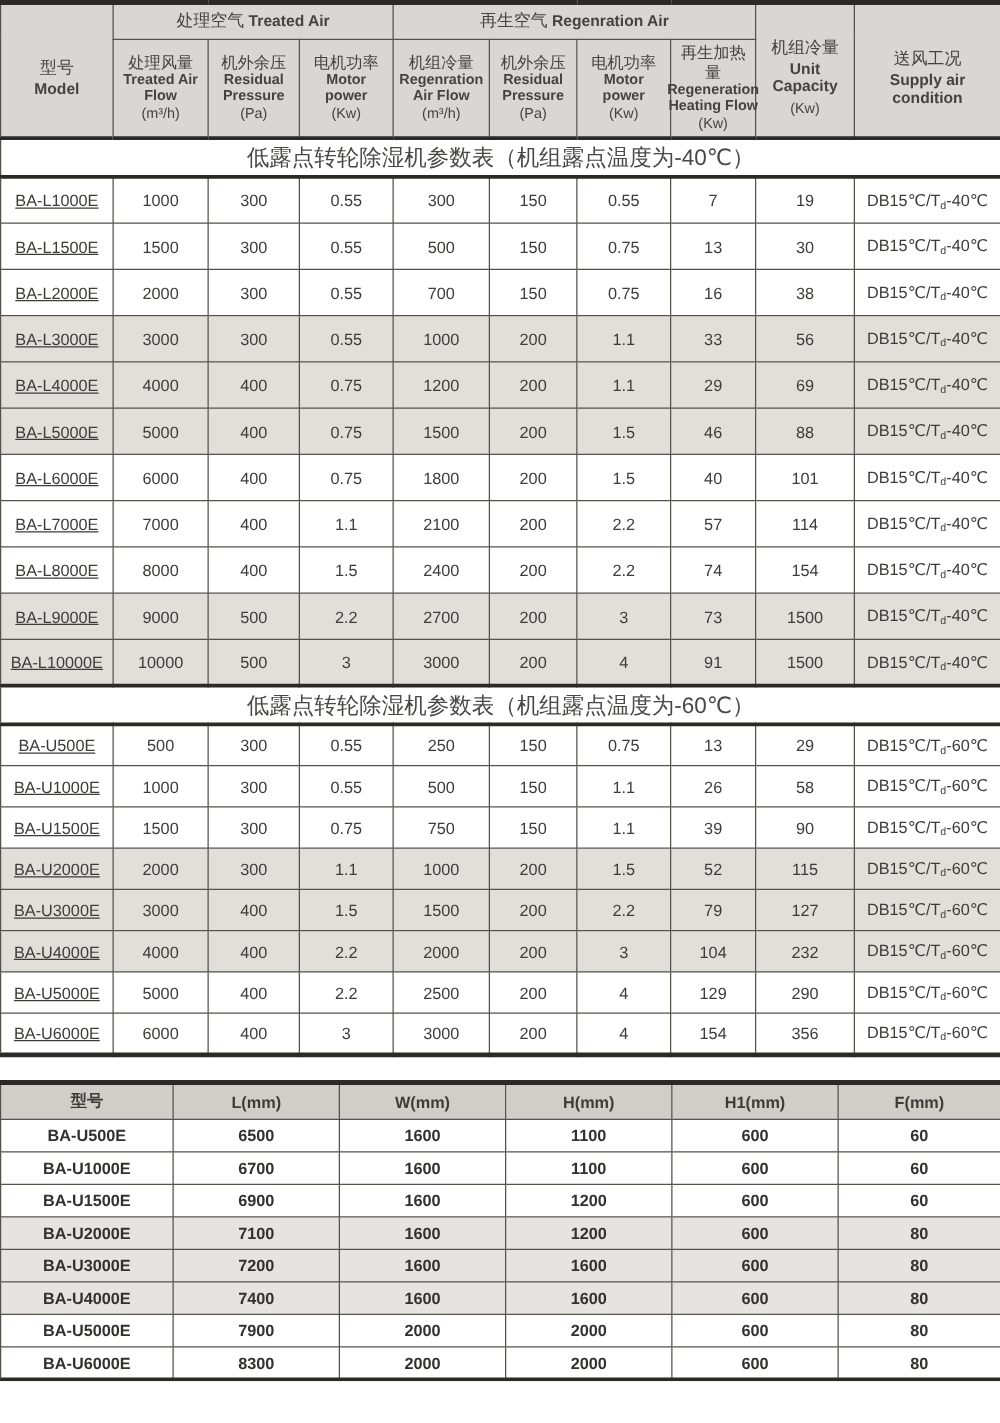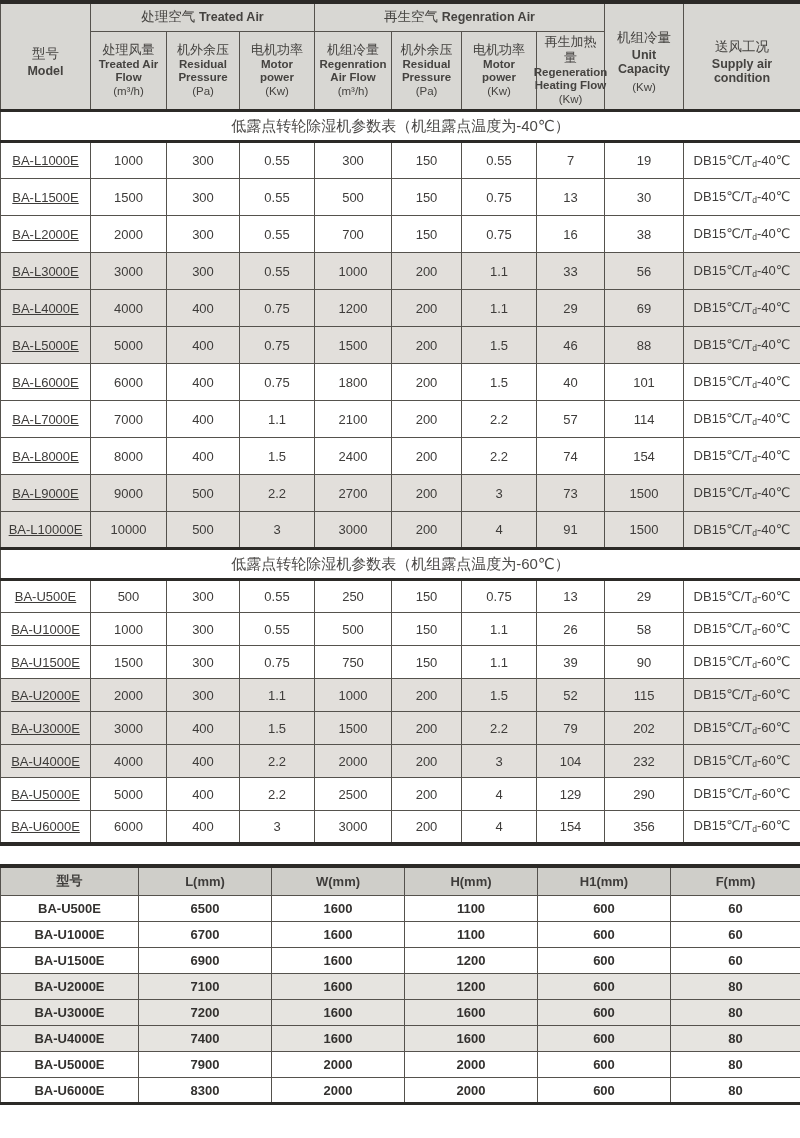--- a/index.html
+++ b/index.html
@@ -26,21 +26,21 @@
   th.span2 .hcell{gap:2px;margin-top:12px;}
 
   .spec-table tbody td{font-size:13px;color:#3e3c3a;background:#ffffff;}
   tr.s0 td{height:37px;}
   tr.s1 td{height:33px;}
   tr.shaded td{background:#e2dfdb;}
   td.model{font-size:13px;text-decoration:underline;}
   sub{font-size:8.5px;vertical-align:-2px;}
 
   tr.section-title td{
-    background:#ffffff;height:31px;font-size:15px;color:#4a4846;
+    background:#ffffff;height:31px;font-size:18px;color:#4a4846;
     border-top:3px solid #2c2a27;border-bottom:3px solid #2c2a27;
   }
 
   .gap{height:18px;background:#ffffff;}
 
   
   .dim-table{border-top:4px solid #2c2a27;border-bottom:3px solid #2c2a27;}
   .dim-table .title-row td{background:#ebe9e5;height:30px;font-size:13px;color:#4a4846;}
   .dim-table .head-row th{background:#cfcec9;height:30px;font-size:13px;font-weight:600;color:#3e3c3a;}
   .dim-table tbody td{height:26px;font-size:13px;background:#ffffff;font-weight:600;color:#33312f;}
@@ -335,21 +335,21 @@
         </tr>
         <tr class="shaded s1">
           <td class="model">BA-U3000E</td>
           <td>3000</td>
           <td>400</td>
           <td>1.5</td>
           <td>1500</td>
           <td>200</td>
           <td>2.2</td>
           <td>79</td>
-          <td>202</td>
+          <td>127</td>
           <td>DB15℃/T<sub>d</sub>-60℃</td>
         </tr>
         <tr class="shaded s1">
           <td class="model">BA-U4000E</td>
           <td>4000</td>
           <td>400</td>
           <td>2.2</td>
           <td>2000</td>
           <td>200</td>
           <td>3</td>

